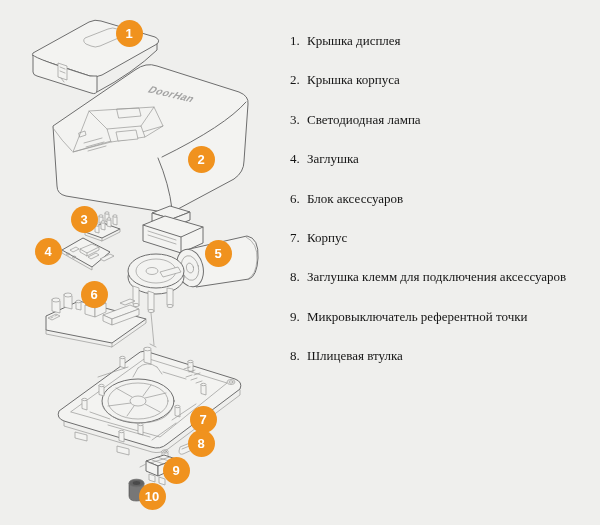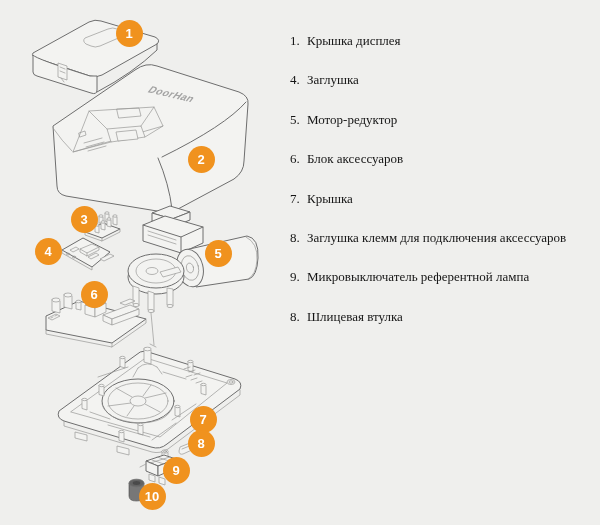--- a/index.html
+++ b/index.html
@@ -254,50 +254,54 @@
     <span class="callout-num">10</span>
   </div>
 </div>
 
   <ol class="legend" id="legend">
   <li class="legend-item">
     <span class="legend-num">1.</span>
     <span class="legend-label">Крышка дисплея</span>
   </li>
 
-
+  <li class="legend-item">
+    <span class="legend-num">2.</span>
+    <span class="legend-label">Крышка корпуса</span>
+  </li>
+
+  <li class="legend-item">
+    <span class="legend-num">3.</span>
+    <span class="legend-label">Светодиодная лампа</span>
+  </li>
 
   <li class="legend-item">
     <span class="legend-num">4.</span>
     <span class="legend-label">Заглушка</span>
   </li>
 
-  <li class="legend-item">
-    <span class="legend-num">5.</span>
-    <span class="legend-label">Мотор-редуктор</span>
-  </li>
 
   <li class="legend-item">
     <span class="legend-num">6.</span>
     <span class="legend-label">Блок аксессуаров</span>
   </li>
 
   <li class="legend-item">
     <span class="legend-num">7.</span>
-    <span class="legend-label">Крышка</span>
+    <span class="legend-label">Корпус</span>
   </li>
 
   <li class="legend-item">
     <span class="legend-num">8.</span>
     <span class="legend-label">Заглушка клемм для подключения аксессуаров</span>
   </li>
 
   <li class="legend-item">
     <span class="legend-num">9.</span>
-    <span class="legend-label">Микровыключатель референтной лампа</span>
+    <span class="legend-label">Микровыключатель референтной точки</span>
   </li>
 
   <li class="legend-item">
     <span class="legend-num">8.</span>
     <span class="legend-label">Шлицевая втулка</span>
   </li>
 </ol>
 </div>
 
 </body></html>

